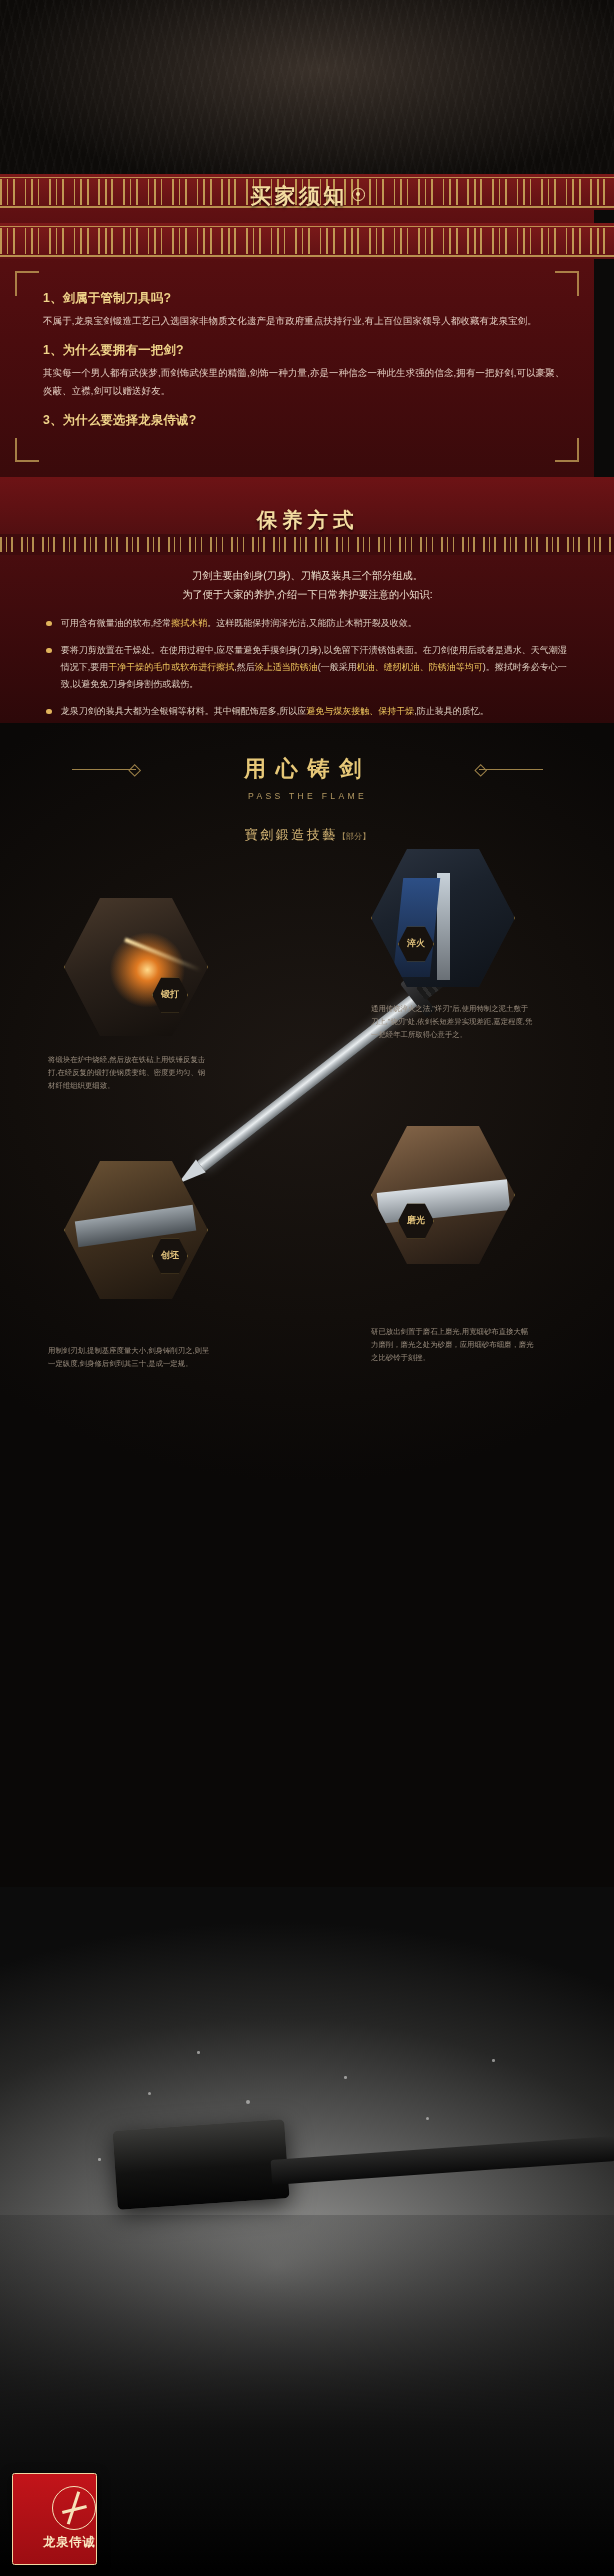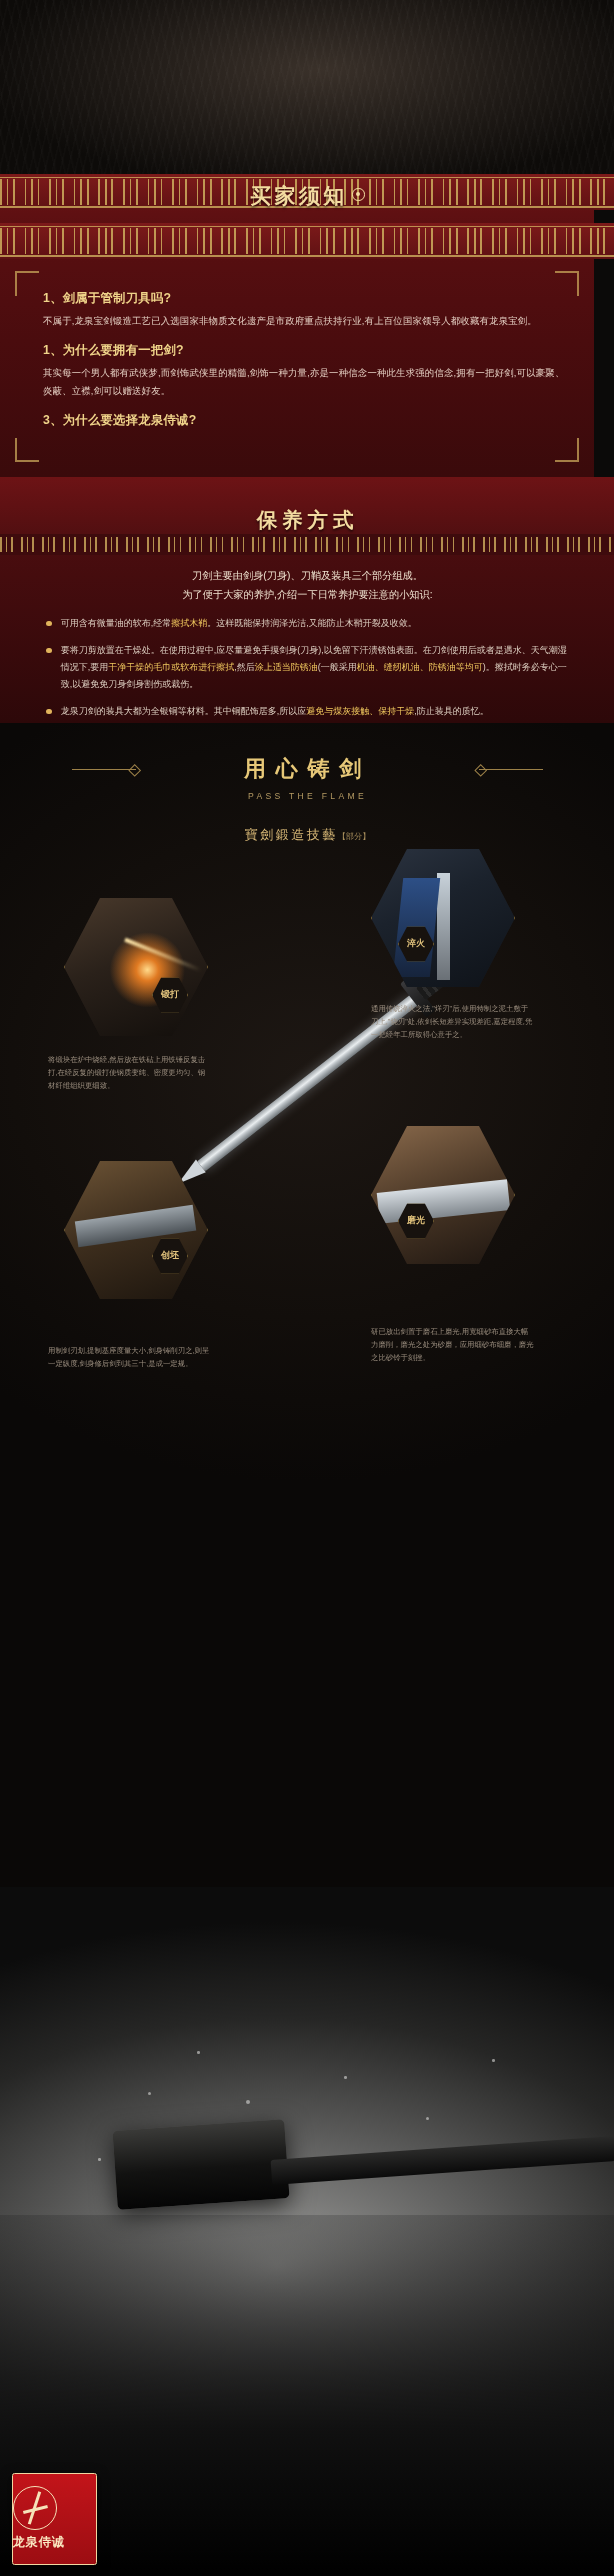--- a/index.html
+++ b/index.html
@@ -298,21 +298,21 @@
     opacity: .55;
   }
 
   
   .logo {
     position: absolute; left: 11.5px; bottom: 11.5px;
     width: 85px; height: 92px;
     background: linear-gradient(180deg,#c3141a,#9c0d12);
     border: 1.6px solid #f2d6a0;
     border-radius: 2.5px;
-    display: flex; flex-direction: column; align-items: flex-start; justify-content: center;
+    display: flex; flex-direction: column; align-items: flex-end; justify-content: center;
     box-shadow: 0 3.3px 11.5px rgba(0,0,0,.6);
   }
   .logo .mark {
     width: 44px; height: 44px; border-radius: 50%;
     border: 1.6px solid #f6e2b8;
     position: relative; margin-bottom: 4.9px;
   }
   .logo .mark::before {
     content:""; position:absolute; left:19.7px; top:4.9px; width:3.3px; height:34px;
     background:#f6e2b8; transform: rotate(18deg);

